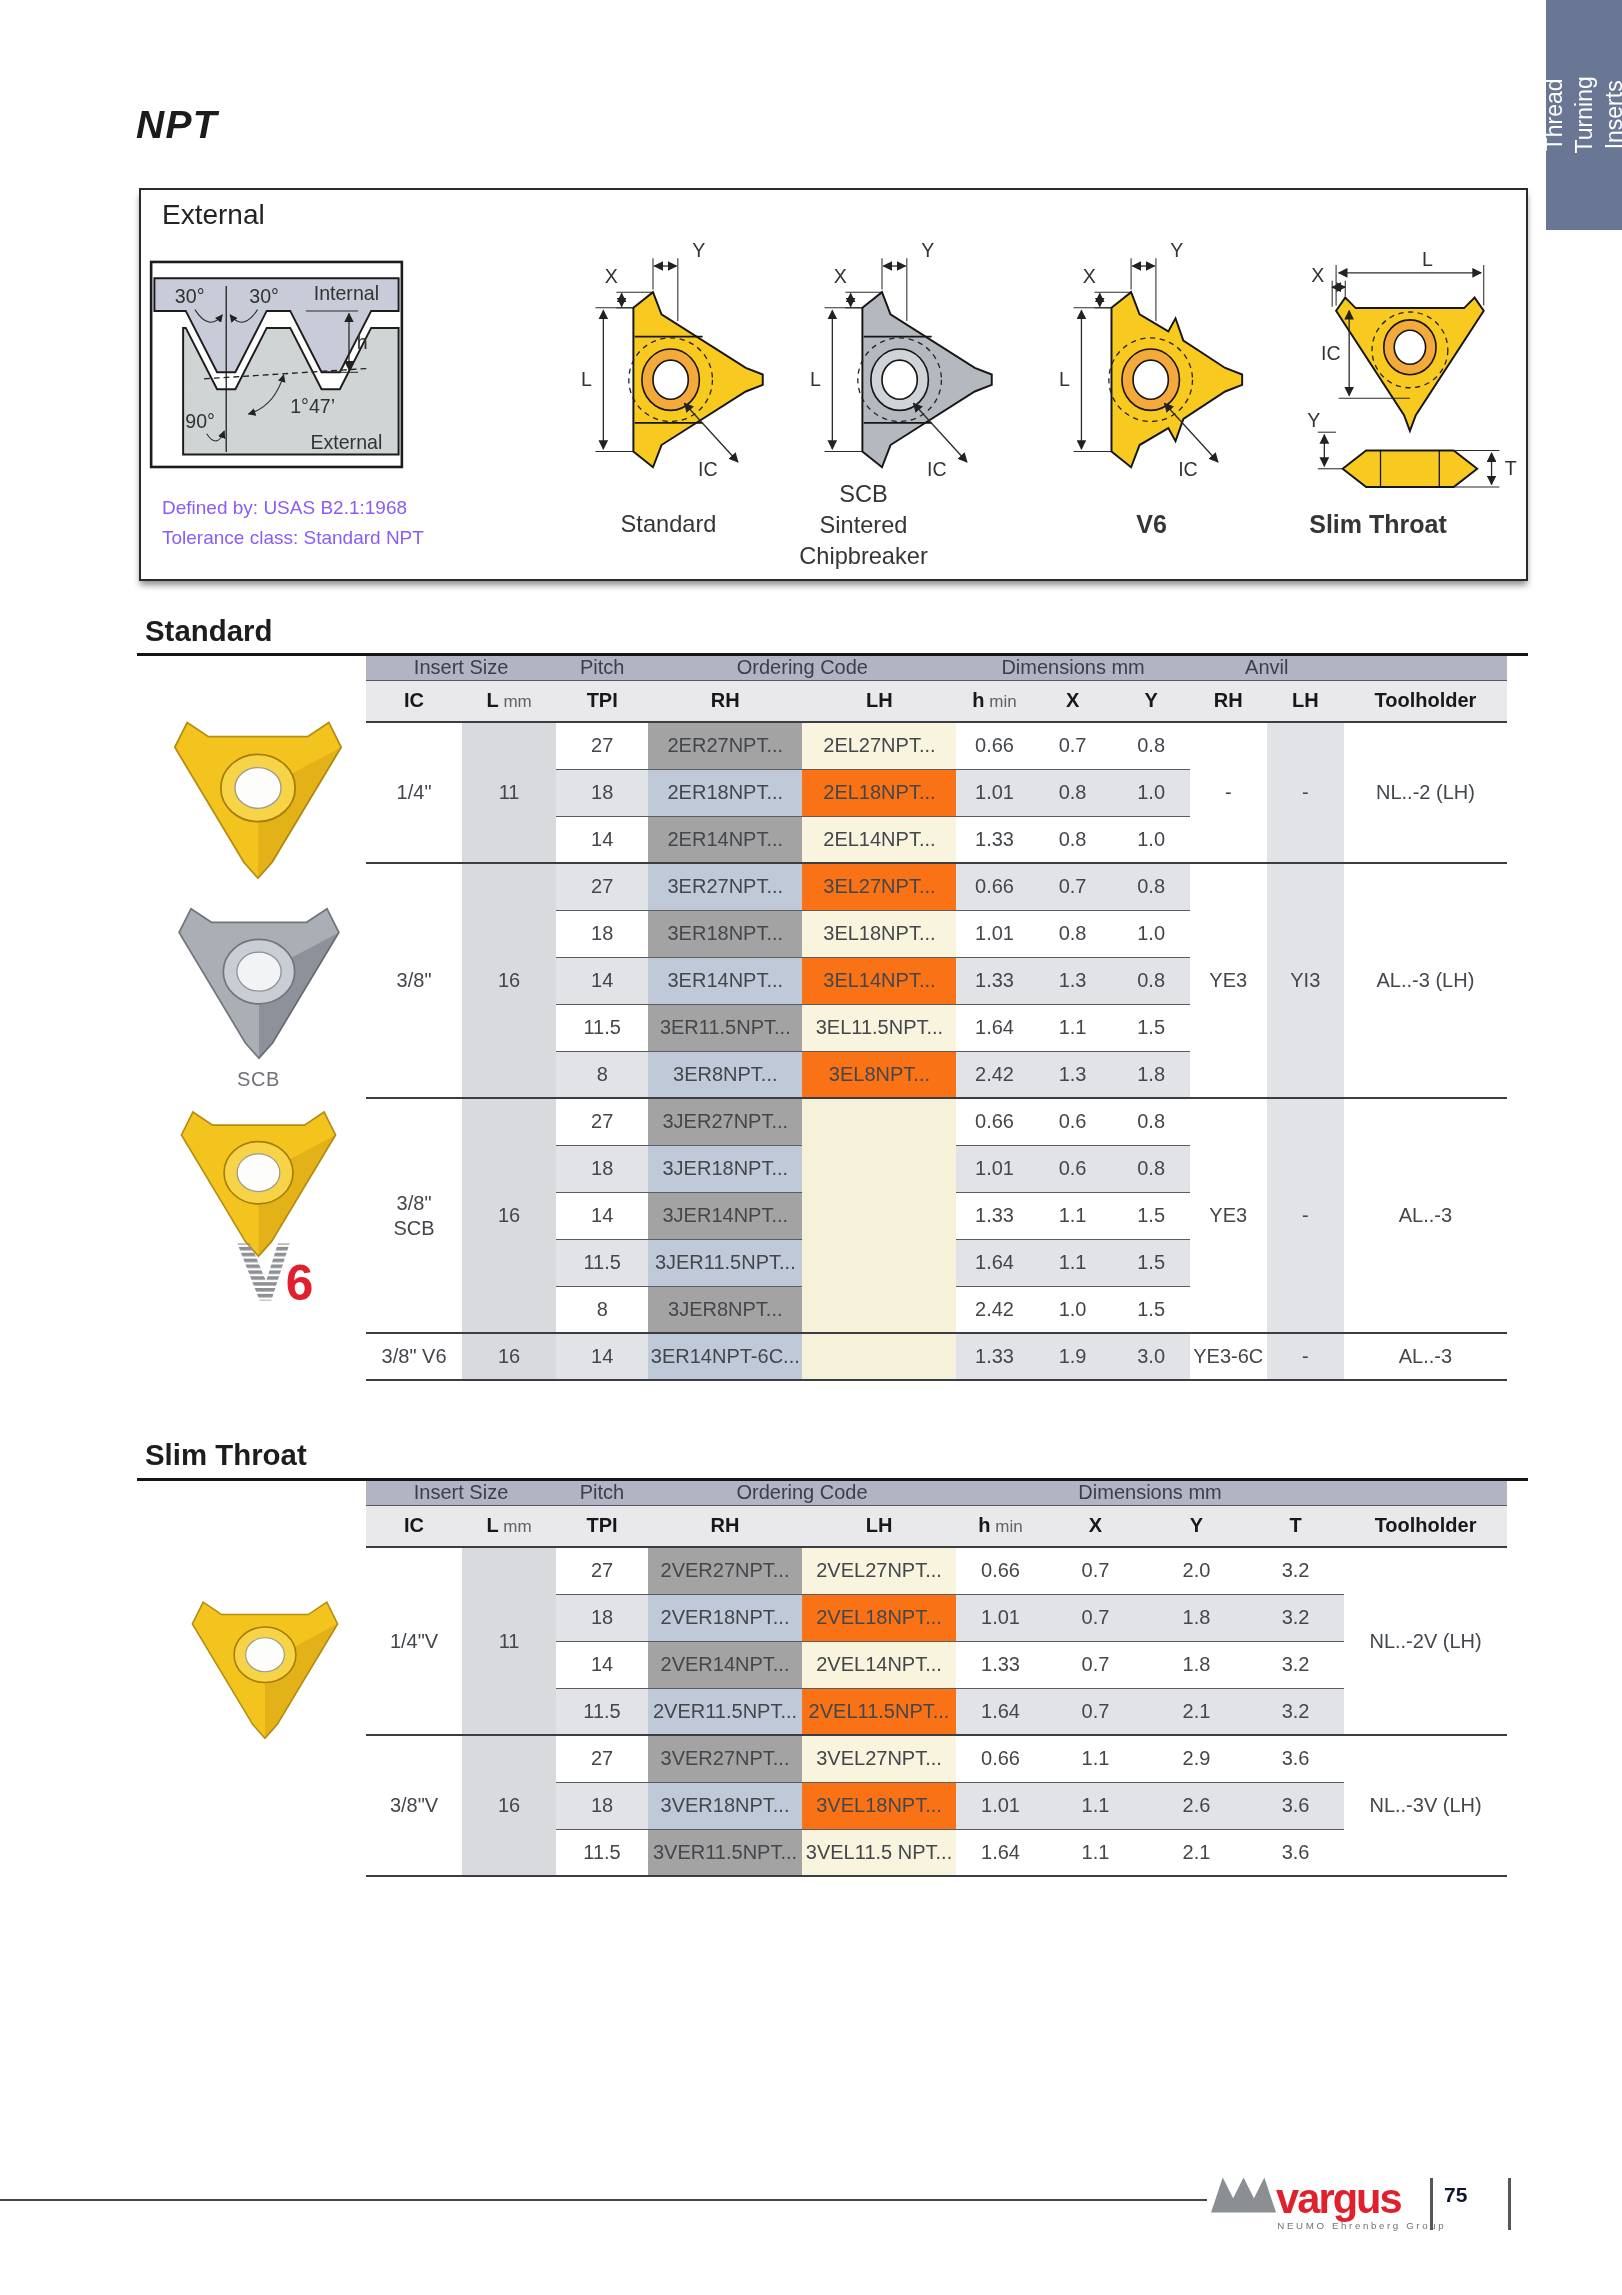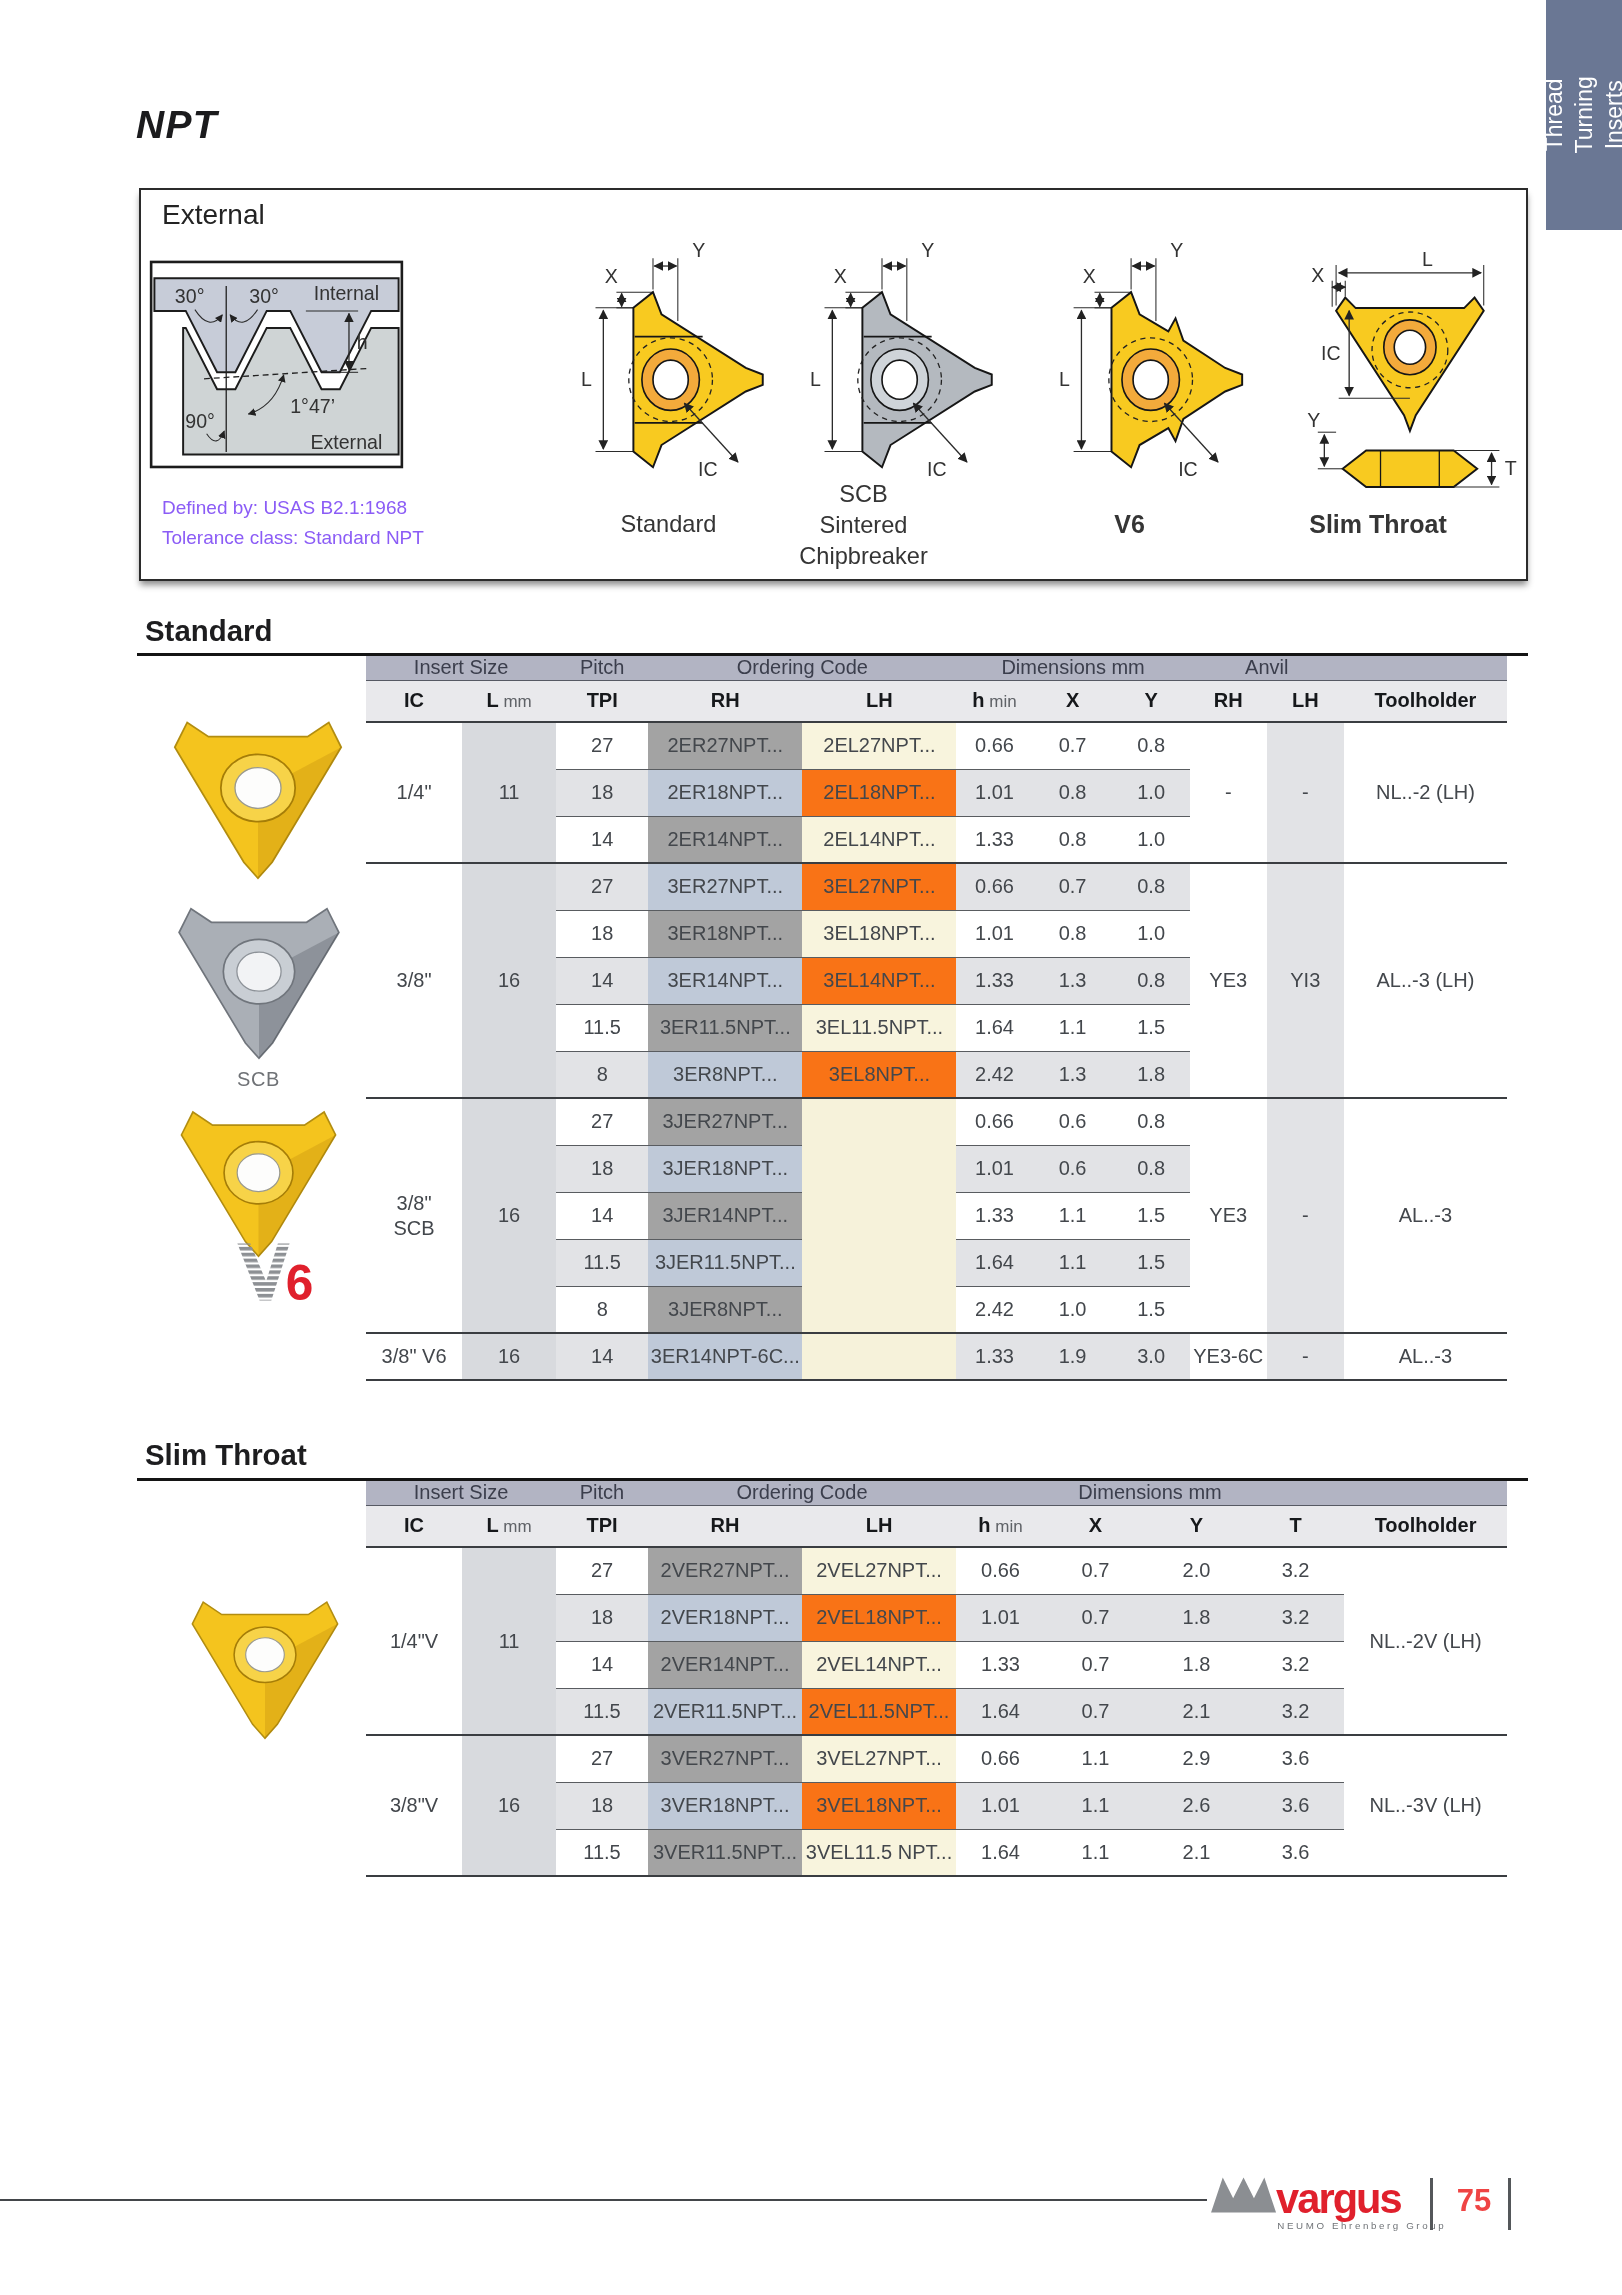--- a/index.html
+++ b/index.html
@@ -48,21 +48,21 @@
   .spec-table td.c-lh { background:#f8f4dd; }
   .spec-table td.c-lh.odd { background:#f97316; }
   .spec-table td.c-lhm { background:#f6f2da; }
   .spec-table td.c-alh { background:#e2e3e6; }
 
   .scb-cap { text-align:center; font-size:20px; color:#6f7276; letter-spacing:0.7px; }
 
   
   .foot-line { left:0; top:2199px; width:1207px; height:2px; background:#43464a; }
   .foot-bar { width:2.6px; height:52px; background:#54575a; }
-  .page-num { font-size:31px; font-weight:bold; color:#ef4444; text-align:center; }
+  .page-num { font-size:21px; font-weight:bold; color:#0f172a; }
 
   svg { overflow:visible; }
   svg text { font-family:"Liberation Sans", sans-serif; }
   .dl { stroke:#2b2b2b; stroke-width:2; fill:none; }
   .thin { stroke:#2b2b2b; stroke-width:1.6; fill:none; }
   .dt { font-size:30px; fill:#333; }
   .bodyline { stroke:#161616; stroke-width:3; }
 </style>
 </head>
 <body>
@@ -224,21 +224,21 @@
 
   
   <div class="abs variant-cap" style="left:577px;top:509px;width:183px;">
     <div>Standard</div>
   </div>
   <div class="abs variant-cap" style="left:772px;top:479px;width:183px;">
     <div>SCB</div>
     <div>Sintered</div>
     <div>Chipbreaker</div>
   </div>
-  <div class="abs variant-cap bold" style="left:1038px;top:509px;width:183px;">
+  <div class="abs variant-cap bold" style="left:1060px;top:509px;width:183px;">
     <div>V6</div>
   </div>
   <div class="abs variant-cap bold" style="left:1283px;top:509px;width:190px;">
     <div>Slim Throat</div>
   </div>
 
   
   <div class="abs sec-heading" style="left:145px;top:614px;">Standard</div>
   <div class="abs rule" style="left:137px;top:653px;width:1391px;"></div>
   <table class="abs spec-table" id="std-table" style="left:366px;top:656px;width:1141px;">

